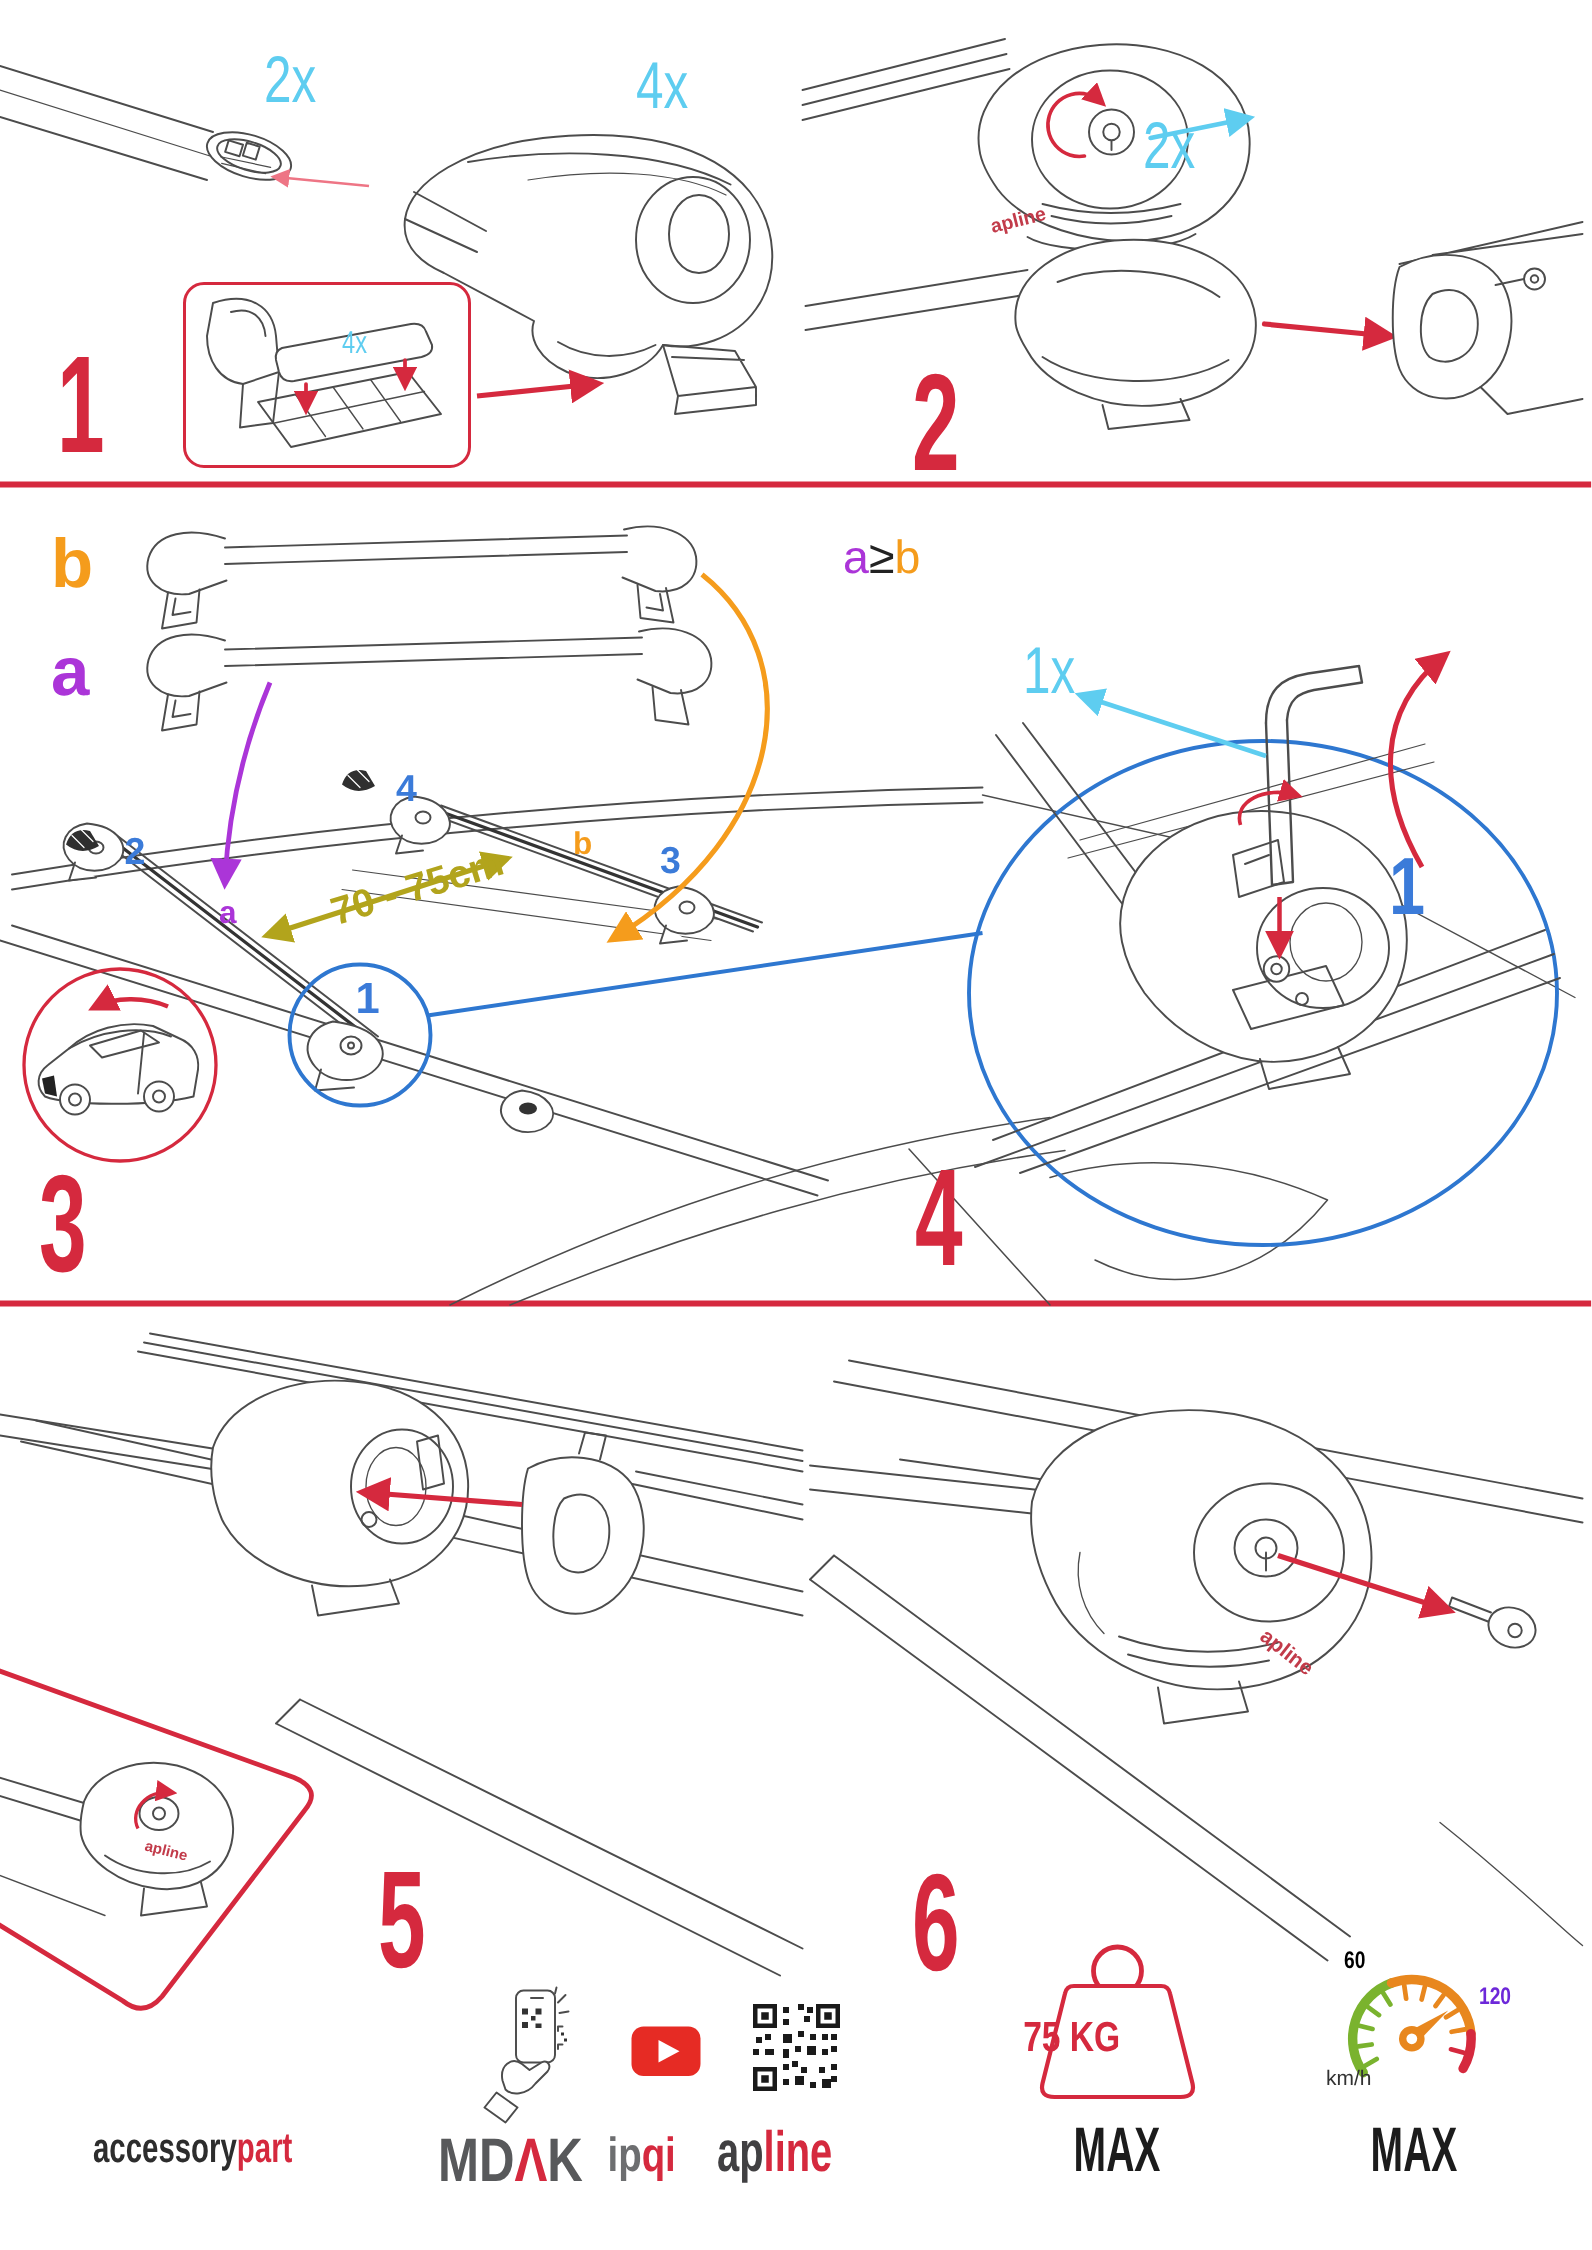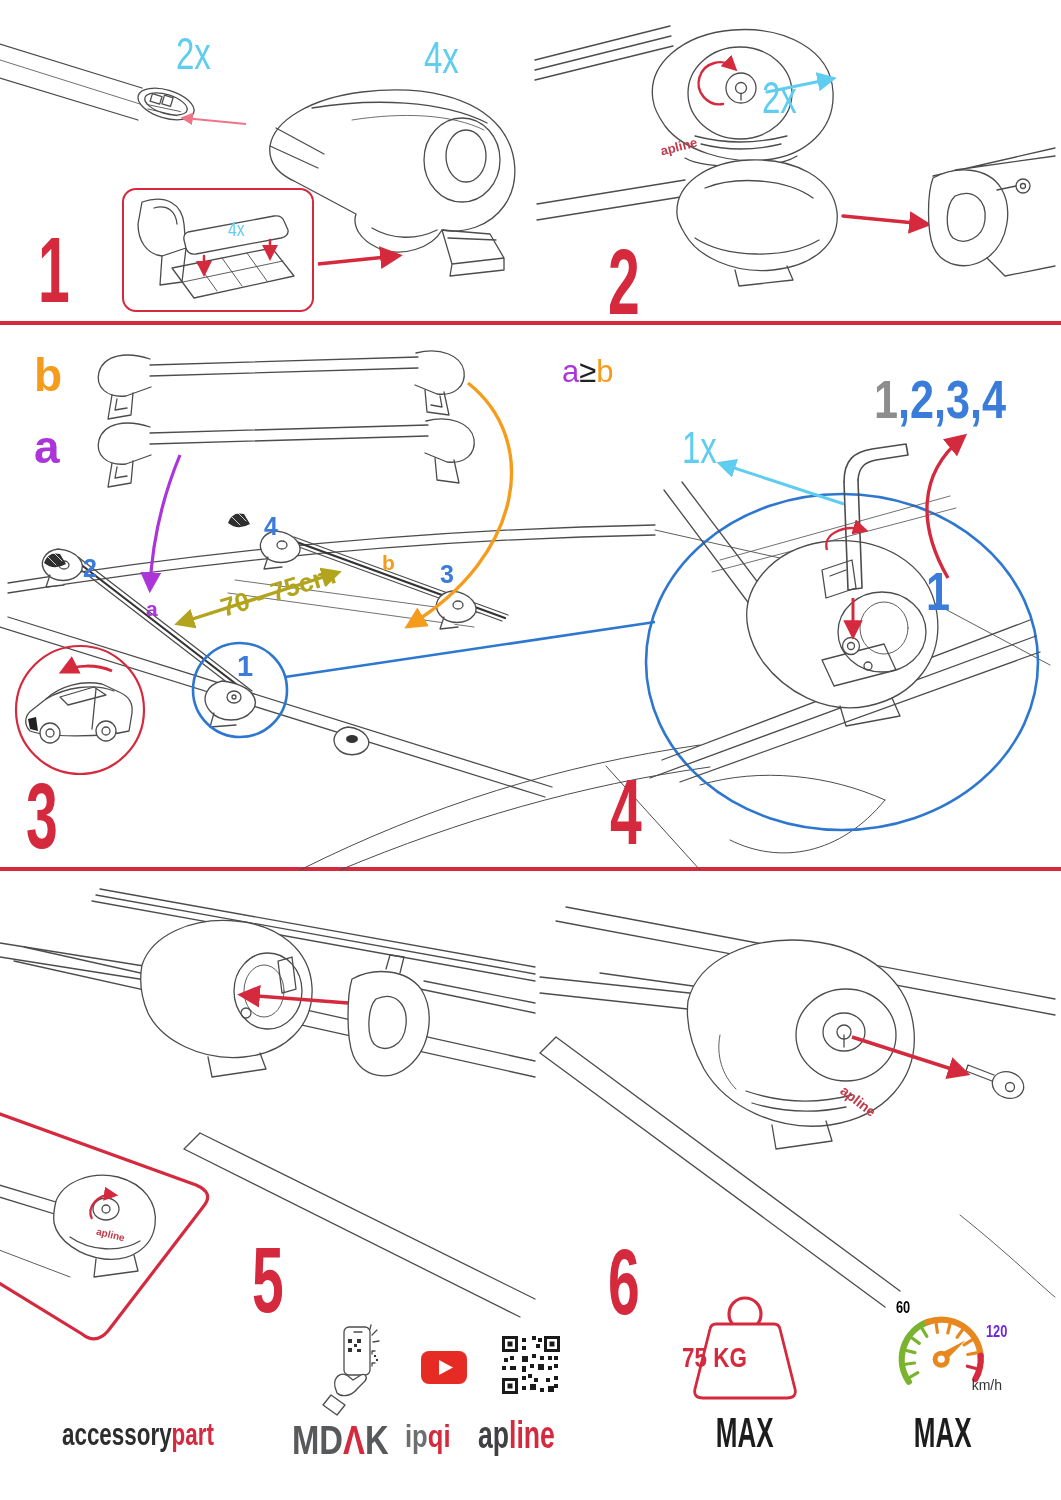--- a/index.html
+++ b/index.html
@@ -202,23 +202,20 @@
 <div class="t posnum" style="left:440px;top:562px"><span>3</span></div>
 <div class="t" style="left:382px;top:552px;font-size:21px;font-weight:700;color:#f59c1c"><span>b</span></div>
 <div class="t" style="left:146px;top:598px;font-size:21px;font-weight:700;color:#ab35d8"><span>a</span></div>
 <div class="t" style="left:198px;top:578px;width:160px;text-align:center;font-size:26px;font-weight:700;color:#b2a41c;transform:rotate(-17deg)"><span>70 - 75cm</span></div>
 <div class="t" style="left:237px;top:652px;font-size:29px;font-weight:700;color:#3b7bd9"><span>1</span></div>
 <div class="t stepnum" style="left:26px;top:770px"><span class="cx">3</span></div>
 
 <div class="t" style="left:562px;top:356px;font-size:31px;font-weight:400">
   <span style="color:#ab35d8">a</span><span style="color:#222">≥</span><span style="color:#f59c1c">b</span>
 </div>
-<div class="t" style="left:874px;top:372px;font-size:54px;font-weight:700">
-  <span class="cx8"><span style="color:#8d8d8d">1</span><span style="color:#3b7bd9">,2,3,4</span></span>
-</div>
 <div class="t qty" style="left:682px;top:426px"><span class="cx75">1x</span></div>
 
 <svg style="left:600px;top:430px" width="461" height="440" viewBox="0 0 461 440">
   <ellipse cx="242" cy="232" rx="196" ry="168" stroke="#2e77d0" stroke-width="2.6" fill="none"></ellipse>
   <g class="lineart">
     <path d="M62,330 L430,190 M50,348 L436,206 M80,352 L440,222"></path>
     <path d="M150,175 L64,60 M168,166 L82,52"></path>
     <path d="M120,130 L350,66 M112,142 L356,78" stroke-width=".8"></path>
     <path d="M148,198 C140,158 172,120 222,112 C278,104 330,132 337,184 C343,228 316,266 268,276 C224,285 184,260 163,232 C154,219 150,208 148,198 Z" fill="#fff"></path>
     <ellipse cx="282" cy="202" rx="44" ry="40"></ellipse>
@@ -292,21 +289,21 @@
     <g transform="rotate(20 468 200)">
           <ellipse cx="468" cy="200" rx="16" ry="13"></ellipse>
         </g>
     <circle cx="470" cy="202" r="4.5"></circle>
   </g>
   <path d="M312,152 L424,188" stroke="#d5293e" stroke-width="3.5" fill="none" marker-end="url(#mred)"></path>
 </svg>
 <div class="t" style="left:838px;top:1094px;font-size:14px;font-weight:700;color:#c23b4a;transform:rotate(38deg)"><span>apline</span></div>
 <div class="t stepnum" style="left:608px;top:1236px"><span class="cx">6</span></div>
 
-<div class="t" style="left:62px;top:1418px;font-size:32px;font-weight:700">
+<div class="t" style="left:62px;top:1418px;font-size:28px;font-weight:700">
   <span class="cx7"><span style="color:#2d2d2d">accessory</span><span style="color:#d5293e">part</span></span>
 </div>
 
 <svg style="left:331px;top:1325px" width="48" height="88" viewBox="0 0 48 88">
   <g class="lineart" stroke-width="1.6">
     <rect x="13" y="2" width="26" height="48" rx="5" fill="#fff"></rect>
     <path d="M23,7 L31,7"></path>
     <path d="M17,14h4v4h-4z M26,14h4v4h-4z M17,23h4v4h-4z M23,19h3v3h-3z M26,24h4v3h-4z" fill="#333" stroke="none"></path>
     <path d="M41,10 L46,5 M42,17 L48,16 M39,4 L40,0" stroke-width="1.3"></path>
     <path d="M41,26 h3 M41,26 v3 M41,38 h3 M41,41 v-3" stroke-width="1.3"></path>
@@ -361,16 +358,16 @@
       <path d="M57.4,28.4 L58.8,38.3 M72.7,29.2 L70.3,38.9 M86.5,35.6 L80.6,43.7 M96.9,46.8 L88.4,52.1 M102.4,61 L92.5,62.8"></path>
     </g>
     <path d="M101.6,78.4 L92,75.8" stroke="#d5293e" stroke-width="3.5"></path>
   </g>
   <polygon points="90,47 58,64 64,74" fill="#e8871e"></polygon>
   <circle cx="63" cy="68" r="9.5" fill="#e8871e"></circle>
   <circle cx="63" cy="68" r="4" fill="#fff"></circle>
 </svg>
 <div class="t" style="left:896px;top:1300px;font-size:16px;font-weight:700;color:#000000"><span class="cx8">60</span></div>
 <div class="t" style="left:986px;top:1324px;font-size:16px;font-weight:700;color:#6d28d9"><span class="cx8">120</span></div>
-<div class="t" style="left:884px;top:1378px;width:118px;text-align:right;font-size:14px;color:#333"><span>km/h</span></div>
+<div class="t" style="left:884px;top:1378px;width:118px;text-align:left;font-size:14px;color:#333"><span>km/h</span></div>
 <div class="t" style="left:884px;top:1412px;width:118px;text-align:center;font-size:42px;font-weight:700;color:#1c1c1c"><span style="display:inline-block;transform:scaleX(.62)">MAX</span></div>
 
 </div>
 
 </body></html>

